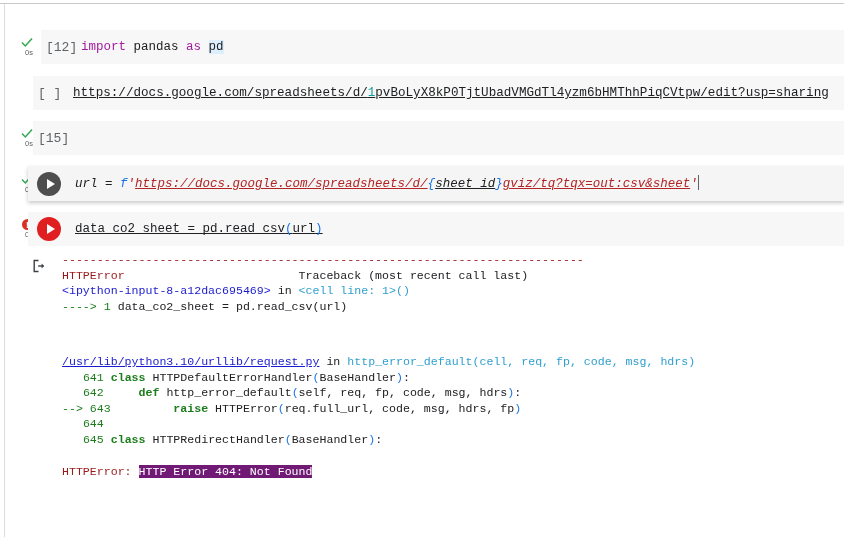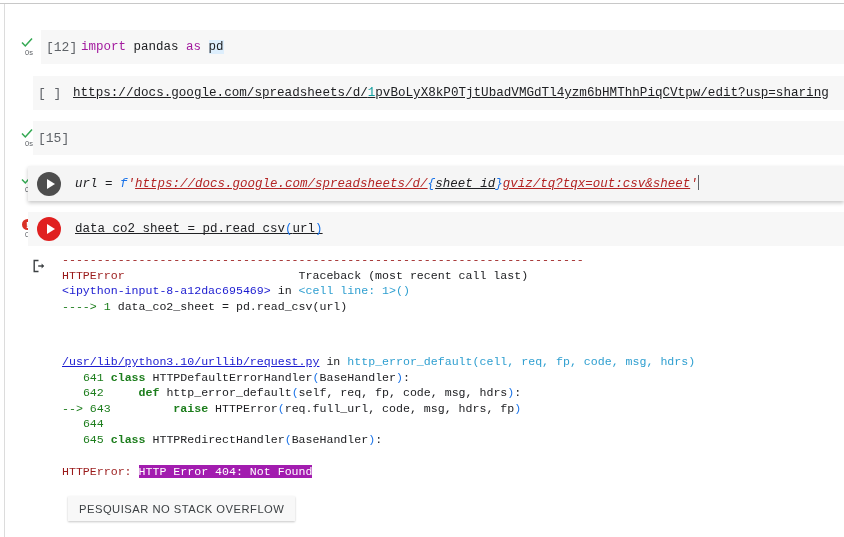--- a/index.html
+++ b/index.html
@@ -174,21 +174,21 @@
   .tb .exc    { color:#9a1a1a; }
   .tb .tbtxt  { color:#202124; }
   .tb .ipy    { color:#1a1ad0; }
   .tb .cyan   { color:#2f9fd0; }
   .tb .arrow  { color:#1c7d1c; }
   .tb .lnum   { color:#1c7d1c; }
   .tb .grn    { color:#1c7d1c; font-weight:bold; }
   .tb .path   { color:#1a1ad0; text-decoration: underline; }
   .tb .blue   { color:#1a73e8; }
   .tb .plain  { color:#202124;margin-top:48px; }
-  .tb .selmsg { background:#a21caf; color:#ffffff;font-family:Liberation Mono, monospace; }
+  .tb .selmsg { background:#701a75; color:#ffffff;font-family:Liberation Mono, monospace; }
 
   
   .sobtn {
     position: absolute;
     left: 63px; top: 492px;
     height: 25px;
     padding: 0 11px;
     display: flex; align-items: center;
     background: #f8f8f8;
     color: #3c4043;
@@ -297,16 +297,15 @@
    <span class="lnum">641</span> <span class="grn">class</span> HTTPDefaultErrorHandler<span class="blue">(</span>BaseHandler<span class="blue">)</span>:
    <span class="lnum">642</span>     <span class="grn">def</span> http_error_default<span class="blue">(</span>self, req, fp, code, msg, hdrs<span class="blue">)</span>:
 <span class="arrow">--&gt;</span> <span class="lnum">643</span>         <span class="grn">raise</span> HTTPError<span class="blue">(</span>req.full_url, code, msg, hdrs, fp<span class="blue">)</span>
    <span class="lnum">644</span>
    <span class="lnum">645</span> <span class="grn">class</span> HTTPRedirectHandler<span class="blue">(</span>BaseHandler<span class="blue">)</span>:</div>
 
       <div class="tb" style="top:212px;"><span class="exc">HTTPError:</span> <span class="selmsg">HTTP Error 404: Not Found</span></div>
 
     </div>
 
-    <button class="sobtn">PESQUISAR NO STACK OVERFLOW</button>
 
   </div>
 </div>
 
 </body></html>

